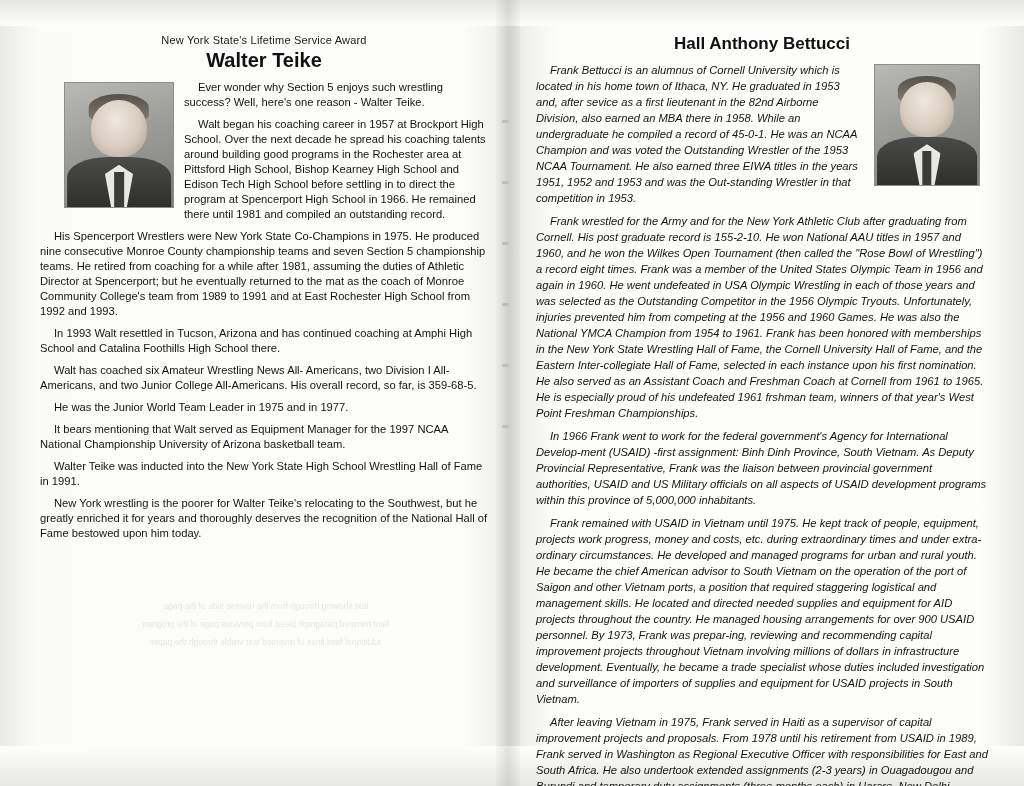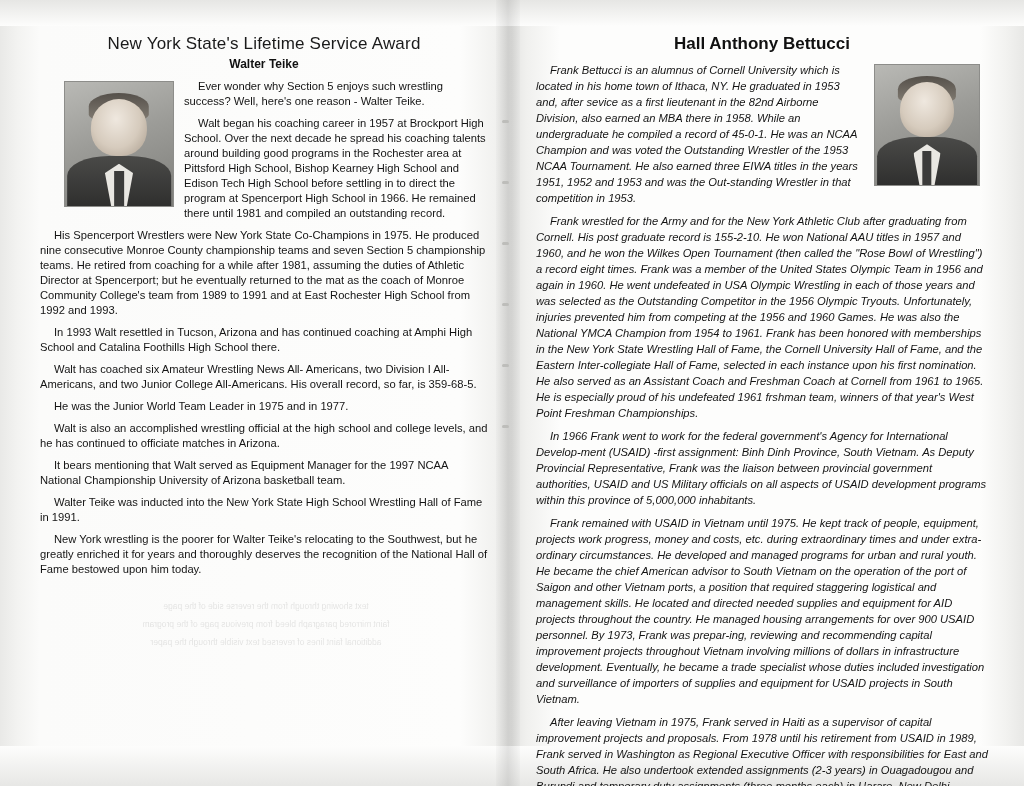--- a/index.html
+++ b/index.html
@@ -58,29 +58,29 @@
     left: 40px;
     width: 448px;
   }
   .col-right {
     left: 536px;
     width: 452px;
   }
 
   .award-title {
     text-align: center;
-    font-size: 17px;
+    font-size: 11px;
     font-weight: 400;
     letter-spacing: 0.2px;
     margin: 0 0 3px 0;
     color: #1a1a1a;
   }
   .honoree-name {
     text-align: center;
-    font-size: 12px;
+    font-size: 20px;
     font-weight: bold;
     margin: 0 0 8px 0;
     color: #111;
   }
   .right .award-title { font-size: 15px; }
   .right .honoree-name { font-size: 17px; }
 
   .portrait {
     width: 108px;
     height: 124px;
@@ -232,21 +232,20 @@
         <div class="face"></div>
       </div>
       <p class="body-text indent">Ever wonder why Section 5 enjoys such wrestling success?  Well, here's one reason - Walter Teike.</p>
       <p class="body-text indent">Walt began his coaching career in 1957 at Brockport High School.  Over the next decade he spread his coaching talents around building good programs in the Rochester area at Pittsford High School,  Bishop Kearney High School and Edison Tech High School before settling in to direct the program at Spencerport High School in 1966.  He remained there until 1981 and compiled an outstanding record.</p>
     </div>
 
     <p class="body-text indent">His Spencerport Wrestlers were New York State Co-Champions in 1975.  He produced nine consecutive Monroe County championship teams and seven Section 5 championship teams.  He retired from coaching for a while after 1981,  assuming the duties of Athletic Director at Spencerport; but he eventually returned to the mat as the coach of Monroe Community College's team from 1989 to 1991 and at East Rochester High School from 1992 and 1993.</p>
     <p class="body-text indent">In 1993 Walt resettled in Tucson, Arizona and has continued coaching at Amphi High School and Catalina Foothills High School there.</p>
     <p class="body-text indent">Walt has coached six Amateur Wrestling News All- Americans, two Division I All- Americans, and two Junior College All-Americans.  His overall record,  so far, is  359-68-5.</p>
     <p class="body-text indent">He was the Junior World Team Leader in 1975 and in 1977.</p>
-    <p class="body-text indent">Walt is also an accomplished wrestling official at the high school and college levels, and he has continued to officiate matches in Arizona.</p>
     <p class="body-text indent">It bears mentioning that Walt served as Equipment Manager for the 1997 NCAA National Championship University of Arizona basketball team.</p>
     <p class="body-text indent">Walter Teike was inducted into the New York State High School Wrestling Hall of Fame in 1991.</p>
     <p class="body-text indent">New York wrestling is the poorer for Walter Teike's relocating to the Southwest, but he greatly enriched it for years and thoroughly deserves the recognition of the National Hall of Fame bestowed upon him today.</p>
   </div>
 
   <div class="col col-right right">
     <h1 class="honoree-name">Hall Anthony Bettucci</h1>
 
     <div class="intro-block clearfix">
       <div class="portrait right-img">

